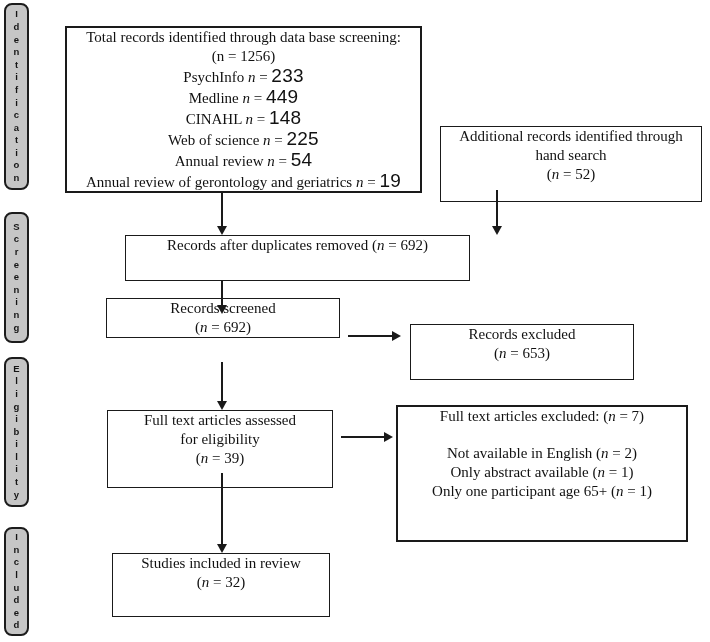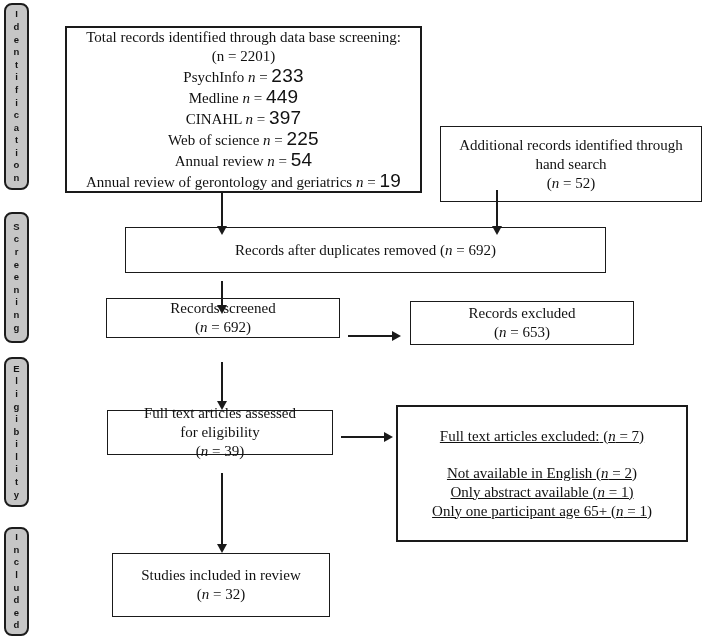--- a/index.html
+++ b/index.html
@@ -13,21 +13,21 @@
     background:#c6c6c6; border:2px solid #1c1c1c; border-radius:8px;
     display:flex; flex-direction:column; align-items:center; justify-content:center;
     font-family:"Liberation Sans", sans-serif; font-weight:bold;
     font-size:9.5px; line-height:12.6px; color:#151515;
   }
   .stage span { display:block; }
   
   .box {
     position:absolute; box-sizing:border-box; background:#ffffff;
     border:1.5px solid #1a1a1a; text-align:center;
-    display:flex; flex-direction:column; align-items:center; justify-content:center;
+    display:flex; flex-direction:column; align-items:center; justify-content:flex-start;
     font-size:15px; line-height:19px;
   }
   .box.thick { border-width:2px; }
   .num { font-family:"Liberation Sans", sans-serif; font-size:19px; letter-spacing:.2px; }
   .srcline { white-space:nowrap; }
   .b7-title { margin-bottom:18px; }
   
   .vline { position:absolute; width:2px; background:#1a1a1a; }
   .hline { position:absolute; height:2px; background:#1a1a1a; }
   .ahead-down {
@@ -92,61 +92,61 @@
       <span>c</span>
       <span>l</span>
       <span>u</span>
       <span>d</span>
       <span>e</span>
       <span>d</span>
     </div>
 
   <div class="box thick" style="left:65px; top:26px; width:357px; height:167px;">
     <div>Total records identified through data base screening:</div>
-    <div>(n = 2201)</div>
+    <div>(n = 1256)</div>
     <div>
         <div class="srcline">PsychInfo <i>n</i> = <span class="num">233</span></div>
         <div class="srcline">Medline <i>n</i> = <span class="num">449</span></div>
-        <div class="srcline">CINAHL <i>n</i> = <span class="num">397</span></div>
+        <div class="srcline">CINAHL <i>n</i> = <span class="num">148</span></div>
         <div class="srcline">Web of science <i>n</i> = <span class="num">225</span></div>
         <div class="srcline">Annual review <i>n</i> = <span class="num">54</span></div>
         <div class="srcline">Annual review of gerontology and geriatrics <i>n</i> = <span class="num">19</span></div>
       </div>
   </div>
 
   <div class="box" style="left:440px; top:126px; width:262px; height:76px;">
     <div>Additional records identified through</div>
     <div>hand search</div>
     <div>(<i>n</i> = 52)</div>
   </div>
 
-  <div class="box" style="left:125px; top:227px; width:481px; height:46px;">
+  <div class="box" style="left:125px; top:235px; width:345px; height:46px;">
     <div>
       <span>Records after duplicates removed</span>
       <span>(<i>n</i> = 692)</span>
     </div>
   </div>
 
   <div class="box" style="left:106px; top:298px; width:234px; height:40px;">
     <div>Records screened</div>
     <div>(<i>n</i> = 692)</div>
   </div>
 
-  <div class="box" style="left:410px; top:301px; width:224px; height:44px;">
+  <div class="box" style="left:410px; top:324px; width:224px; height:56px;">
     <div>Records excluded</div>
     <div>(<i>n</i> = 653)</div>
   </div>
 
-  <div class="box" style="left:107px; top:410px; width:226px; height:45px;">
+  <div class="box" style="left:107px; top:410px; width:226px; height:78px;">
     <div>Full text articles assessed</div>
     <div>for eligibility</div>
     <div>(<i>n</i> = 39)</div>
   </div>
 
-  <div class="box thick" style="left:396px; top:405px; width:292px; height:137px;text-decoration:underline;">
+  <div class="box thick" style="left:396px; top:405px; width:292px; height:137px;">
     <div class="b7-title">
       <span>Full text articles excluded:</span>
       <span>(<i>n</i> = 7)</span>
     </div>
     <div>
         <div>Not available in English (<i>n</i> = 2)</div>
         <div>Only abstract available (<i>n</i> = 1)</div>
         <div>Only one participant age 65+ (<i>n</i> = 1)</div>
       </div>
   </div>

